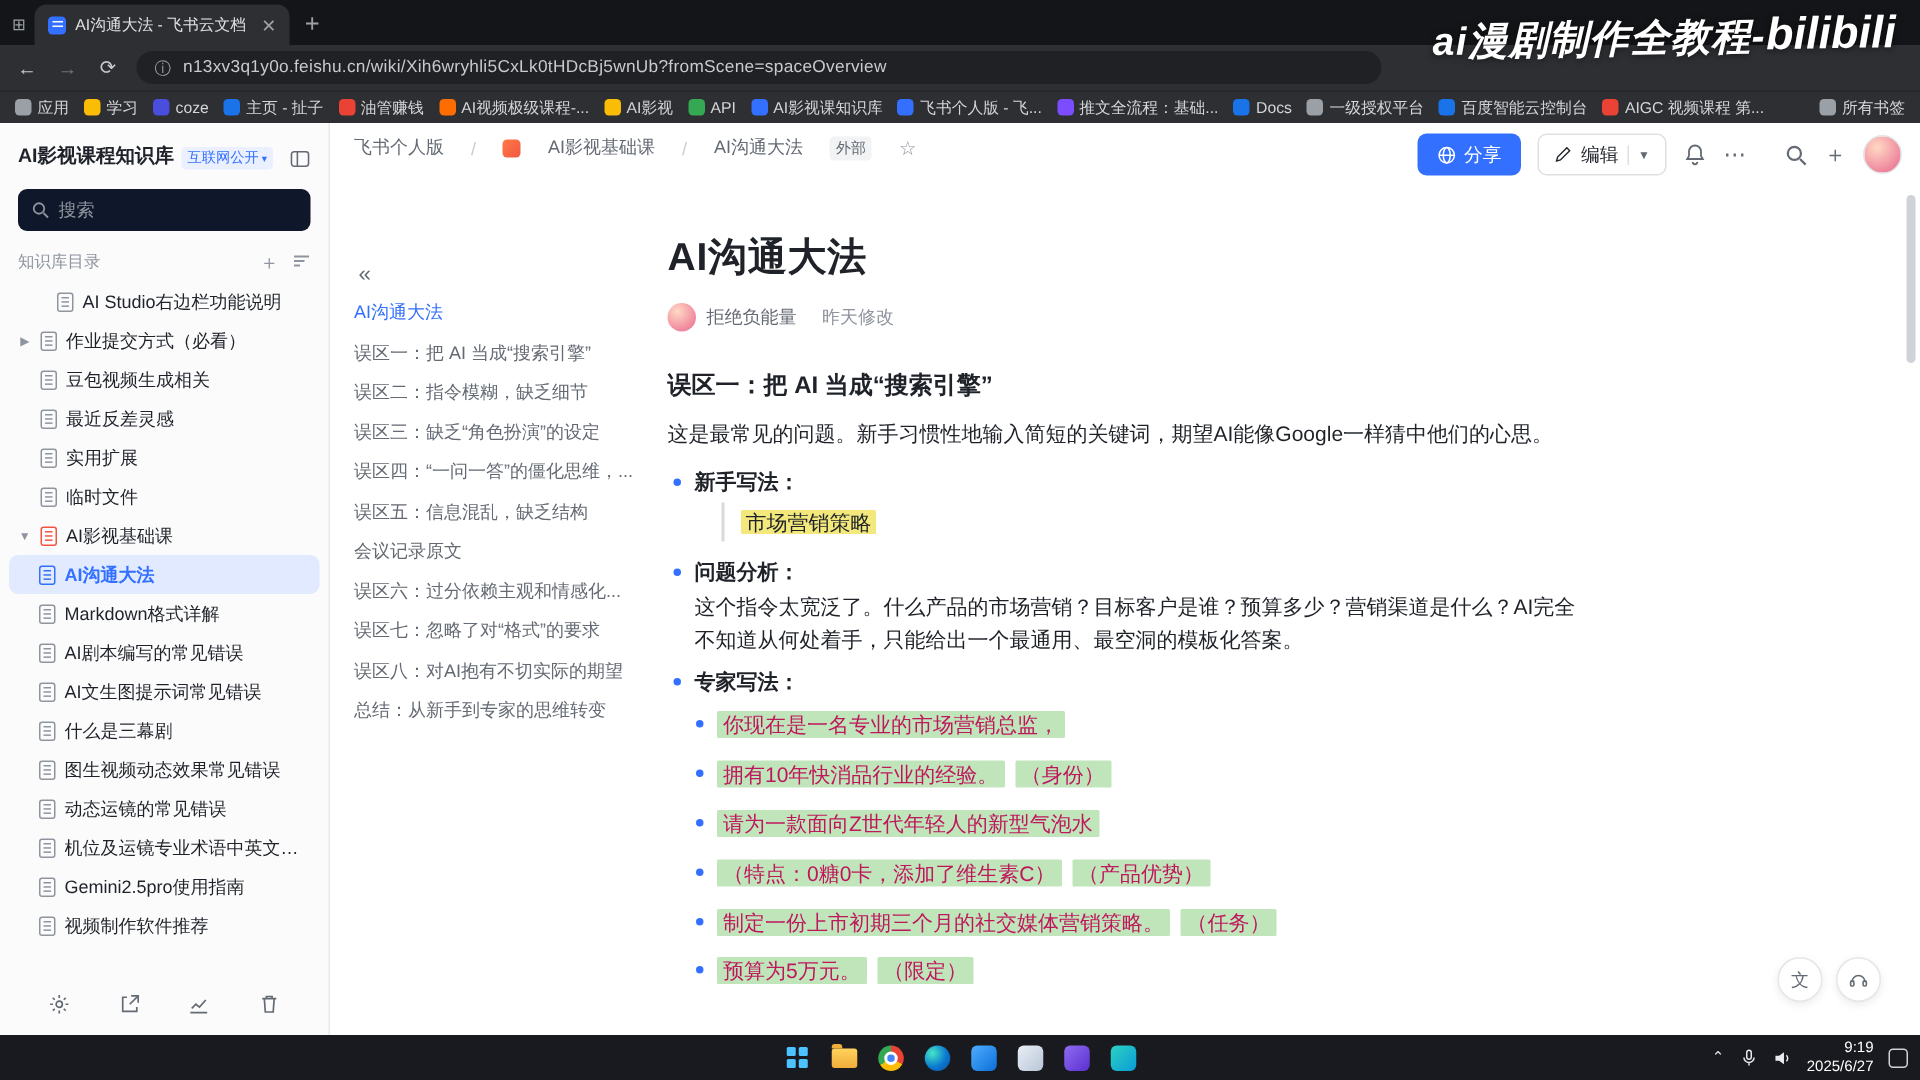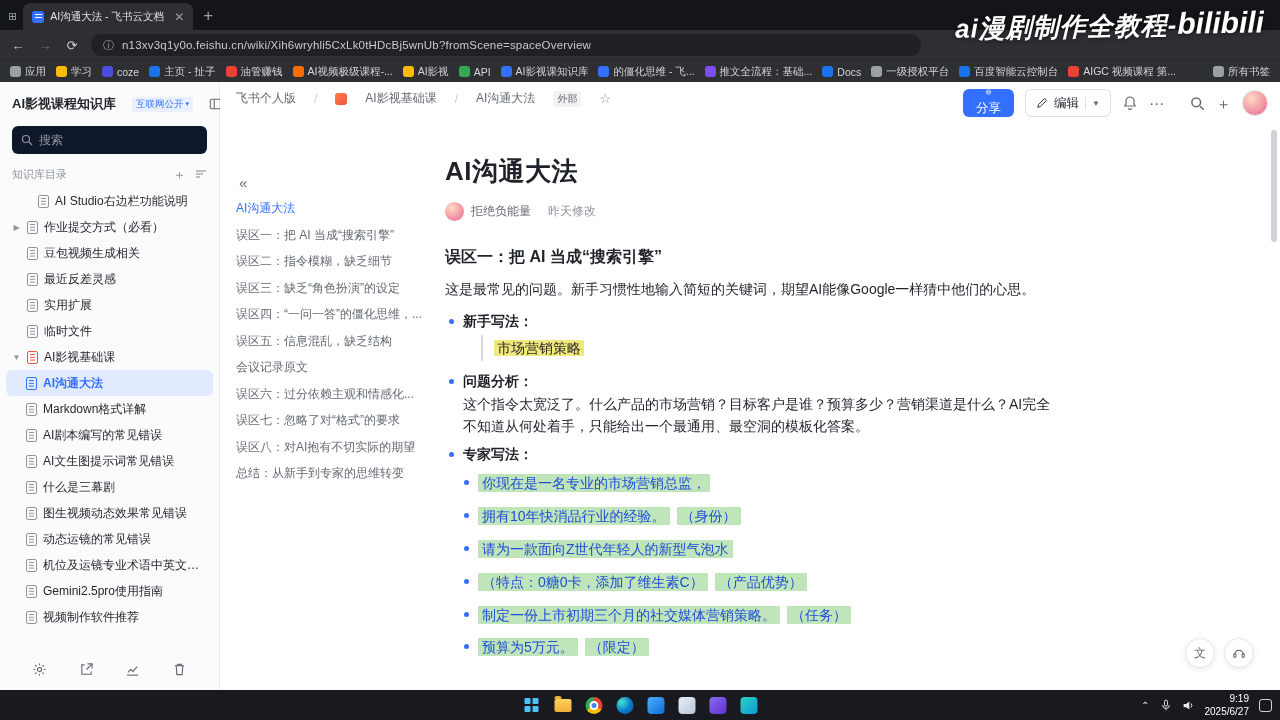--- a/index.html
+++ b/index.html
@@ -43,21 +43,21 @@
 .bm:nth-of-type(13) .fav{background:#9aa0a6;}
 .bm:nth-of-type(14) .fav{background:#1a73e8;}
 .bm:nth-of-type(15) .fav{background:#ea4335;}
 .bm:nth-of-type(16) .fav{background:#9aa0a6;}
 .watermark{position:absolute;top:8px;right:16px;z-index:60;color:#fff;font-weight:bold;font-style:italic;font-size:26px;text-shadow:0 1px 4px rgba(0,0,0,.55);letter-spacing:1px;transform:rotate(-1deg);white-space:nowrap;}
 .watermark .wm-logo{font-weight:900;font-size:30px;letter-spacing:0;}
 
 
 .app{position:absolute;top:82px;left:0;width:1280px;height:608px;display:flex;background:#fff;}
 .sidebar{width:220px;background:#fbfbfc;border-right:1px solid #e9eaec;position:relative;flex:none;}
-.sb-head{display:flex;align-items:center;gap:16px;padding:13px 12px 4px;}
+.sb-head{display:flex;align-items:flex-end;gap:5px;padding:13px 12px 4px;}
 .sb-title{font-size:13px;font-weight:bold;color:#1f2329;white-space:nowrap;}
 .sb-badge{display:flex;align-items:center;gap:2px;background:#eaf0ff;color:#3370ff;font-size:9.5px;padding:1px 4px;border-radius:3px;white-space:nowrap;}
 .sb-badge .caret{font-size:7px;}
 .sb-collapse{margin-left:auto;display:flex;}
 .sb-search{margin:9px 12px 4px;height:28px;background:#0f172a;border-radius:6px;display:flex;align-items:center;gap:6px;padding:0 9px;}
 .sb-search span{color:#8f959e;font-size:12px;}
 .sb-section{display:flex;align-items:center;padding:9px 12px 4px;color:#8f959e;font-size:11px;}
 .sb-section .sec-icons{margin-left:auto;display:flex;gap:9px;color:#8f959e;font-size:13px;line-height:1;}
 .tree{padding:2px 6px 0;}
 .tree-row{height:26px;display:flex;align-items:center;gap:6px;padding:0 6px;border-radius:6px;font-size:12px;color:#1f2329;overflow:hidden;white-space:nowrap;}
@@ -78,21 +78,21 @@
 
 .main{flex:1;position:relative;background:#fff;}
 .main-head{padding:8px 16px 0;}
 .crumb-row{display:flex;align-items:center;gap:18px;font-size:12px;color:#646a73;}
 .crumb-sep{color:#c8ccd1;}
 .crumb-ico{width:12px;height:12px;border-radius:3px;background:linear-gradient(135deg,#ff7a45,#f25643);flex:none;}
 .ext-badge{background:#f2f3f5;color:#646a73;font-size:10px;padding:1px 4px;border-radius:3px;}
 .star{color:#8f959e;font-size:13px;}
 .modified-line{font-size:11px;color:#8f959e;margin-top:3px;}
 .head-controls{position:absolute;top:7px;right:12px;display:flex;align-items:center;gap:11px;}
-.share-btn{height:28px;background:#3370ff;color:#fff;border:none;border-radius:6px;display:flex;align-items:center;gap:5px;padding:0 13px;font-size:12.5px;font-family:Liberation Serif, serif;flex-direction:column;}
+.share-btn{height:28px;background:#3370ff;color:#fff;border:none;border-radius:6px;display:flex;align-items:center;gap:5px;padding:0 13px;font-size:12.5px;font-family:Liberation Serif, serif;}
 .edit-btn{height:28px;background:#fff;border:1px solid #dee0e3;border-radius:6px;display:flex;align-items:center;gap:6px;padding:0 10px;font-size:12.5px;color:#1f2329;font-family:inherit;}
 .edit-btn .divider{width:1px;height:13px;background:#dee0e3;}
 .edit-btn .caret{font-size:8px;color:#646a73;}
 .ghost-ico{color:#646a73;font-size:15px;line-height:1;display:flex;align-items:center;}
 .group-gap{width:4px;}
 .avatar{width:26px;height:26px;border-radius:50%;background:radial-gradient(circle at 35% 30%,#ffd9c4,#f0889e 70%,#d96b8a);border:1px solid #e2e4e8;}
 
 .doc-body{position:absolute;top:42px;left:0;right:0;bottom:0;overflow:hidden;}
 .collapse-toc{position:absolute;left:19px;top:50px;color:#646a73;font-size:15px;}
 .toc{position:absolute;left:16px;top:76px;width:198px;display:flex;flex-direction:column;gap:9.5px;}
@@ -107,21 +107,21 @@
 .h2{font-size:16px;font-weight:bold;color:#1f2329;margin-top:26px;}
 .para{font-size:14px;color:#1f2329;line-height:1.55;margin-top:11px;}
 ul.blt{list-style:none;margin-top:9px;}
 ul.blt>li{position:relative;padding-left:18px;font-size:14px;line-height:1.6;color:#1f2329;margin-bottom:5px;}
 ul.blt>li::before{content:"";position:absolute;left:4px;top:9px;width:5px;height:5px;border-radius:50%;background:#3370ff;}
 .b-label{font-weight:bold;}
 .quote{margin:3px 0 9px 18px;border-left:2px solid #d8dadd;padding:2px 0 2px 11px;font-size:14px;}
 .hl-y{background:#f3e87b;padding:0 3px;border-radius:1px;}
 .analysis{font-size:14px;line-height:1.6;color:#1f2329;}
 ul.expert{list-style:none;margin-top:7px;}
-ul.expert>li{position:relative;padding-left:15px;margin-bottom:10.5px;font-size:14px;color:#1d4ed8;}
+ul.expert>li{position:relative;padding-left:15px;margin-bottom:10.5px;font-size:14px;color:#be185d;}
 ul.expert>li::before{content:"";position:absolute;left:1px;top:8px;width:5px;height:5px;border-radius:50%;background:#3370ff;}
 .hl-g{background:#c1e5bb;padding:1px 4px;border-radius:1px;}
 .hl-note{background:#c1e5bb;padding:1px 4px;border-radius:1px;margin-left:7px;}
 .scroll-thumb{position:absolute;right:3px;top:48px;width:6px;height:112px;border-radius:3px;background:#cfd3d8;}
 .float-btns{position:absolute;right:26px;bottom:22px;display:flex;gap:9px;}
 .fbtn{width:30px;height:30px;border-radius:50%;background:#fff;border:1px solid #e5e6e8;box-shadow:0 2px 6px rgba(0,0,0,.08);display:flex;align-items:center;justify-content:center;color:#646a73;font-size:12px;}
 
 
 .taskbar{position:absolute;left:0;bottom:0;width:1280px;height:30px;background:#191a1f;display:flex;align-items:center;}
 .tb-center{position:absolute;left:50%;transform:translateX(-50%);display:flex;align-items:center;gap:7px;}
@@ -196,21 +196,21 @@
       <span class="bm">
           <i class="fav"></i>
           <span class="bm-label">API</span>
         </span>
       <span class="bm">
           <i class="fav"></i>
           <span class="bm-label">AI影视课知识库</span>
         </span>
       <span class="bm">
           <i class="fav"></i>
-          <span class="bm-label">的僵化思维 - 飞...</span>
+          <span class="bm-label">飞书个人版 - 飞...</span>
         </span>
       <span class="bm">
           <i class="fav"></i>
           <span class="bm-label">推文全流程：基础...</span>
         </span>
       <span class="bm">
           <i class="fav"></i>
           <span class="bm-label">Docs</span>
         </span>
       <span class="bm">

